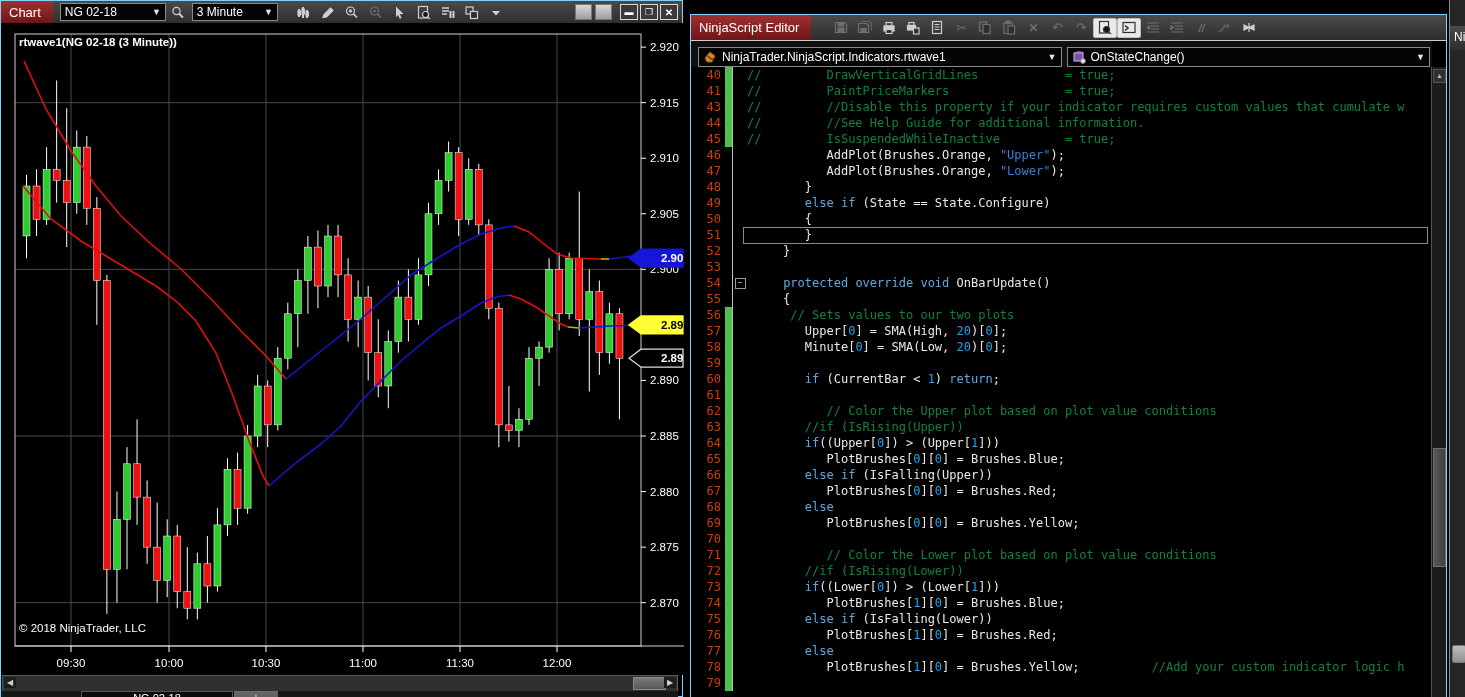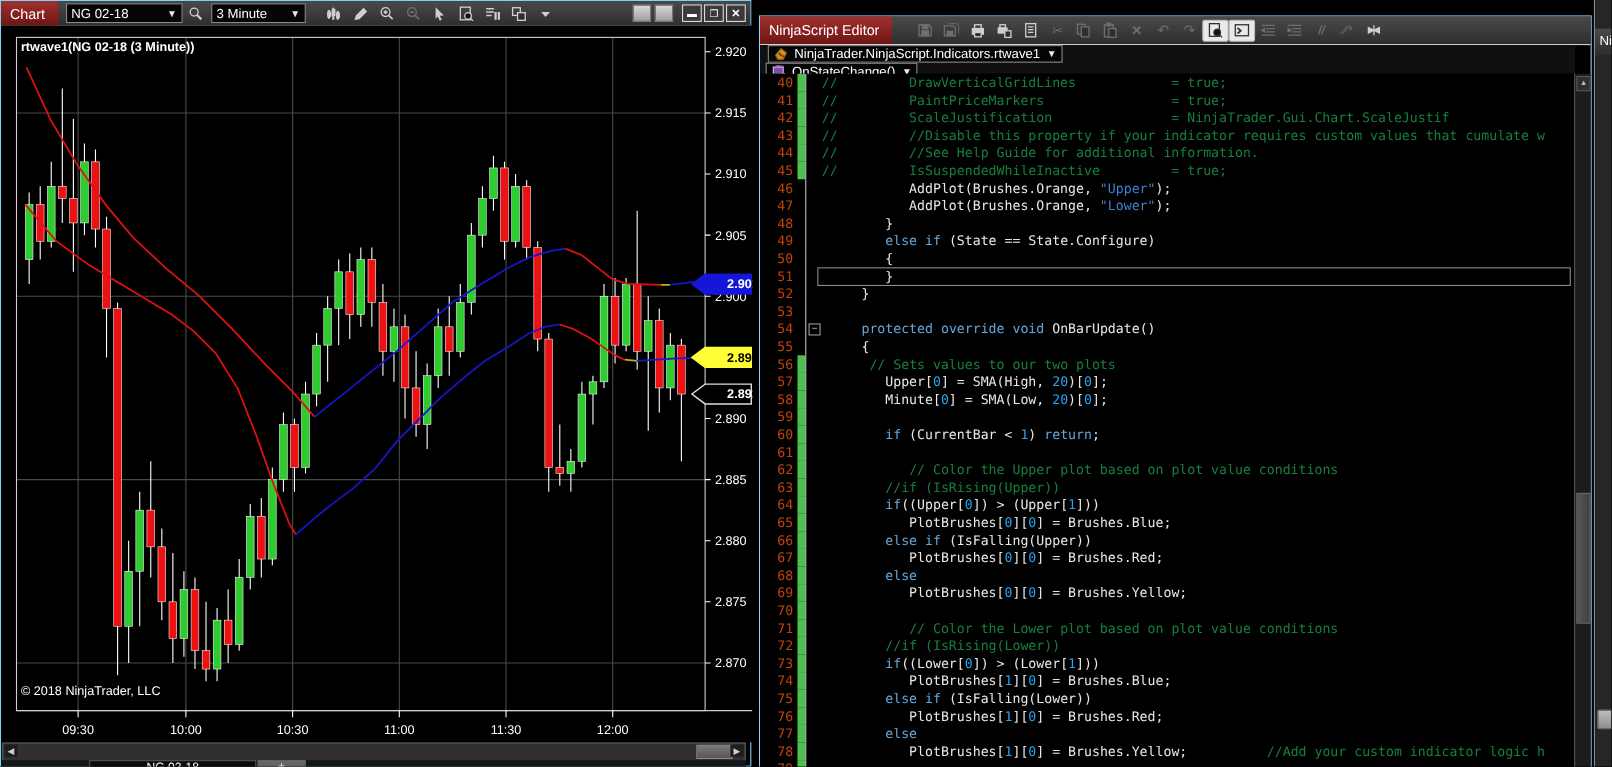--- a/index.html
+++ b/index.html
@@ -445,21 +445,21 @@
             <svg width="16" height="15" viewBox="0 0 16 15" fill="none" stroke="currentColor" stroke-width="1.2">
               <path d="M3 5 L8 7.5 L3 10 Z" fill="currentColor"></path>
               <path d="M13 5 L8 7.5 L13 10 Z" fill="currentColor"></path>
               <path d="M8 3 v9"></path>
             </svg>
           </div>
         </div>
     </div>
 
     <div style="position:absolute;left:0;top:26px;right:14px;height:26px;background:#101010;
-                display:flex;align-items:flex-start;flex-direction:column;">
+                display:flex;align-items:flex-end;">
       <div class="combo" style="flex:1;height:20px;margin-left:7px;">
         <svg width="14" height="14" viewBox="0 0 14 14">
           <path d="M2 8 L7 2 L12 6 L9 12 L4 12 Z" fill="#d98a1a" stroke="#8a5a10"></path>
           <path d="M5 6 q3 4 5 3" stroke="#5a3a08" fill="none" stroke-width="1.4"></path>
         </svg>
         <span style="margin-left:5px;">NinjaTrader.NinjaScript.Indicators.rtwave1</span>
         <span class="chev">▼</span>
       </div>
       <div class="combo" style="flex:1;height:20px;margin:0 2px 0 5px;">
         <svg width="14" height="14" viewBox="0 0 14 14">
@@ -468,21 +468,20 @@
           <circle cx="11" cy="11" r="2.4" fill="#e8e8e8" stroke="#888"></circle>
         </svg>
         <span style="margin-left:5px;">OnStateChange()</span>
         <span class="chev">▼</span>
       </div>
     </div>
 
     <div id="code-area">
         <div class="codeline"><span class="ln">40</span><span class="gut on"></span><span class="foldcol"></span><span class="c">//         DrawVerticalGridLines            = true;</span></div>
         <div class="codeline"><span class="ln">41</span><span class="gut on"></span><span class="foldcol"></span><span class="c">//         PaintPriceMarkers                = true;</span></div>
-        <div class="codeline"><span class="ln">42</span><span class="gut on"></span><span class="foldcol"></span><span class="c">//         ScaleJustification               = NinjaTrader.Gui.Chart.ScaleJustif</span></div>
         <div class="codeline"><span class="ln">43</span><span class="gut on"></span><span class="foldcol"></span><span class="c">//         //Disable this property if your indicator requires custom values that cumulate w</span></div>
         <div class="codeline"><span class="ln">44</span><span class="gut on"></span><span class="foldcol"></span><span class="c">//         //See Help Guide for additional information.</span></div>
         <div class="codeline"><span class="ln">45</span><span class="gut on"></span><span class="foldcol"></span><span class="c">//         IsSuspendedWhileInactive         = true;</span></div>
         <div class="codeline"><span class="ln">46</span><span class="gut"></span><span class="foldcol"></span><span class="ct">           AddPlot(Brushes.Orange, </span><span class="s">"Upper"</span><span class="ct">);</span></div>
         <div class="codeline"><span class="ln">47</span><span class="gut"></span><span class="foldcol"></span><span class="ct">           AddPlot(Brushes.Orange, </span><span class="s">"Lower"</span><span class="ct">);</span></div>
         <div class="codeline"><span class="ln">48</span><span class="gut"></span><span class="foldcol"></span><span class="ct">        }</span></div>
         <div class="codeline"><span class="ln">49</span><span class="gut"></span><span class="foldcol"></span><span class="ct">        </span><span class="k">else</span><span class="ct"> </span><span class="k">if</span><span class="ct"> (State == State.Configure)</span></div>
         <div class="codeline"><span class="ln">50</span><span class="gut"></span><span class="foldcol"></span><span class="ct">        {</span></div>
         <div class="codeline"><span class="ln">51</span><span class="gut"></span><span class="foldcol"></span><span class="ct">        }</span><div class="curline"></div></div>
         <div class="codeline"><span class="ln">52</span><span class="gut"></span><span class="foldcol"></span><span class="ct">     }</span></div>

